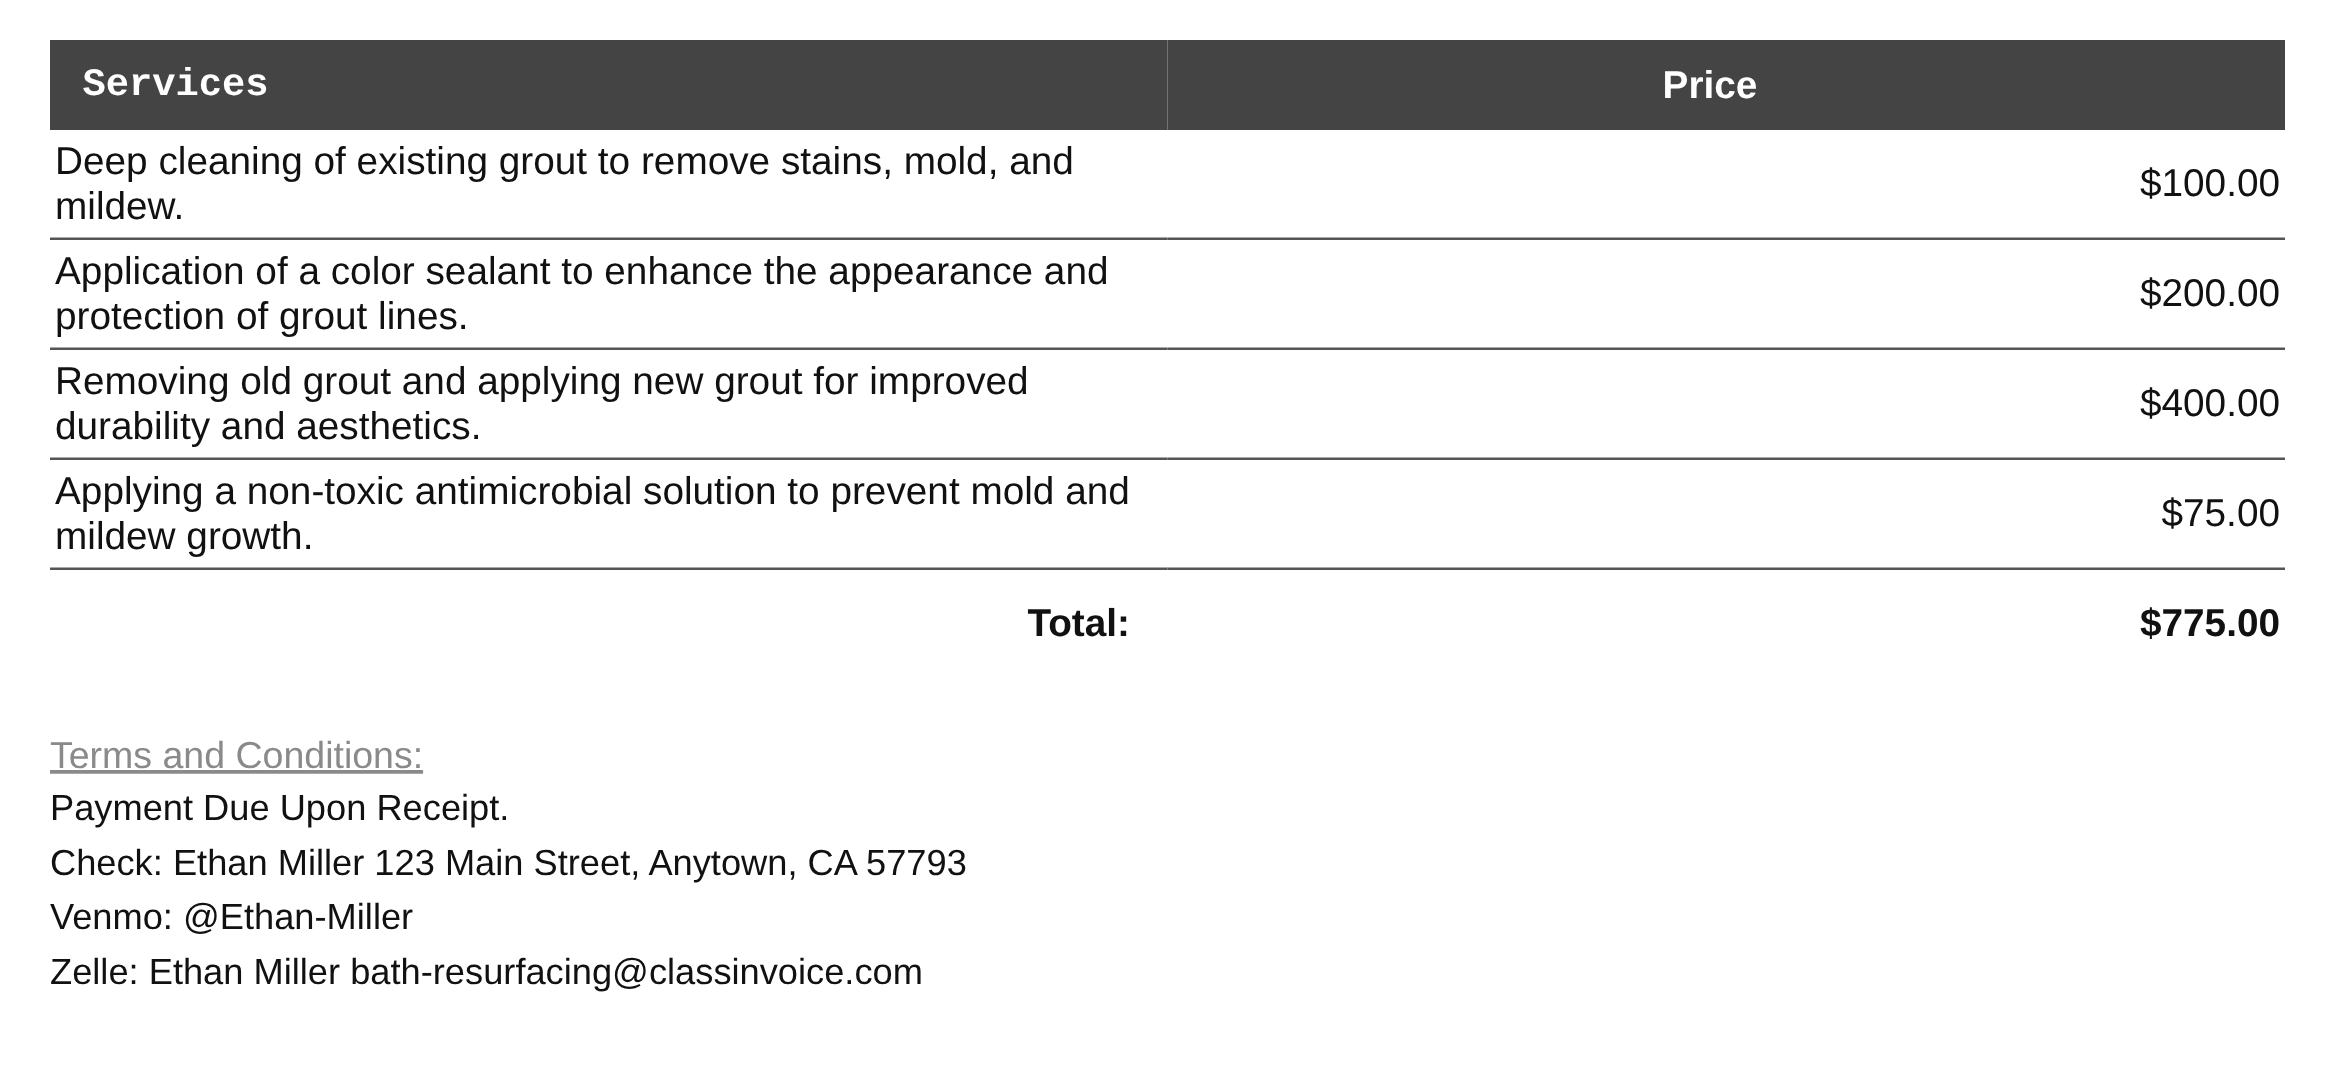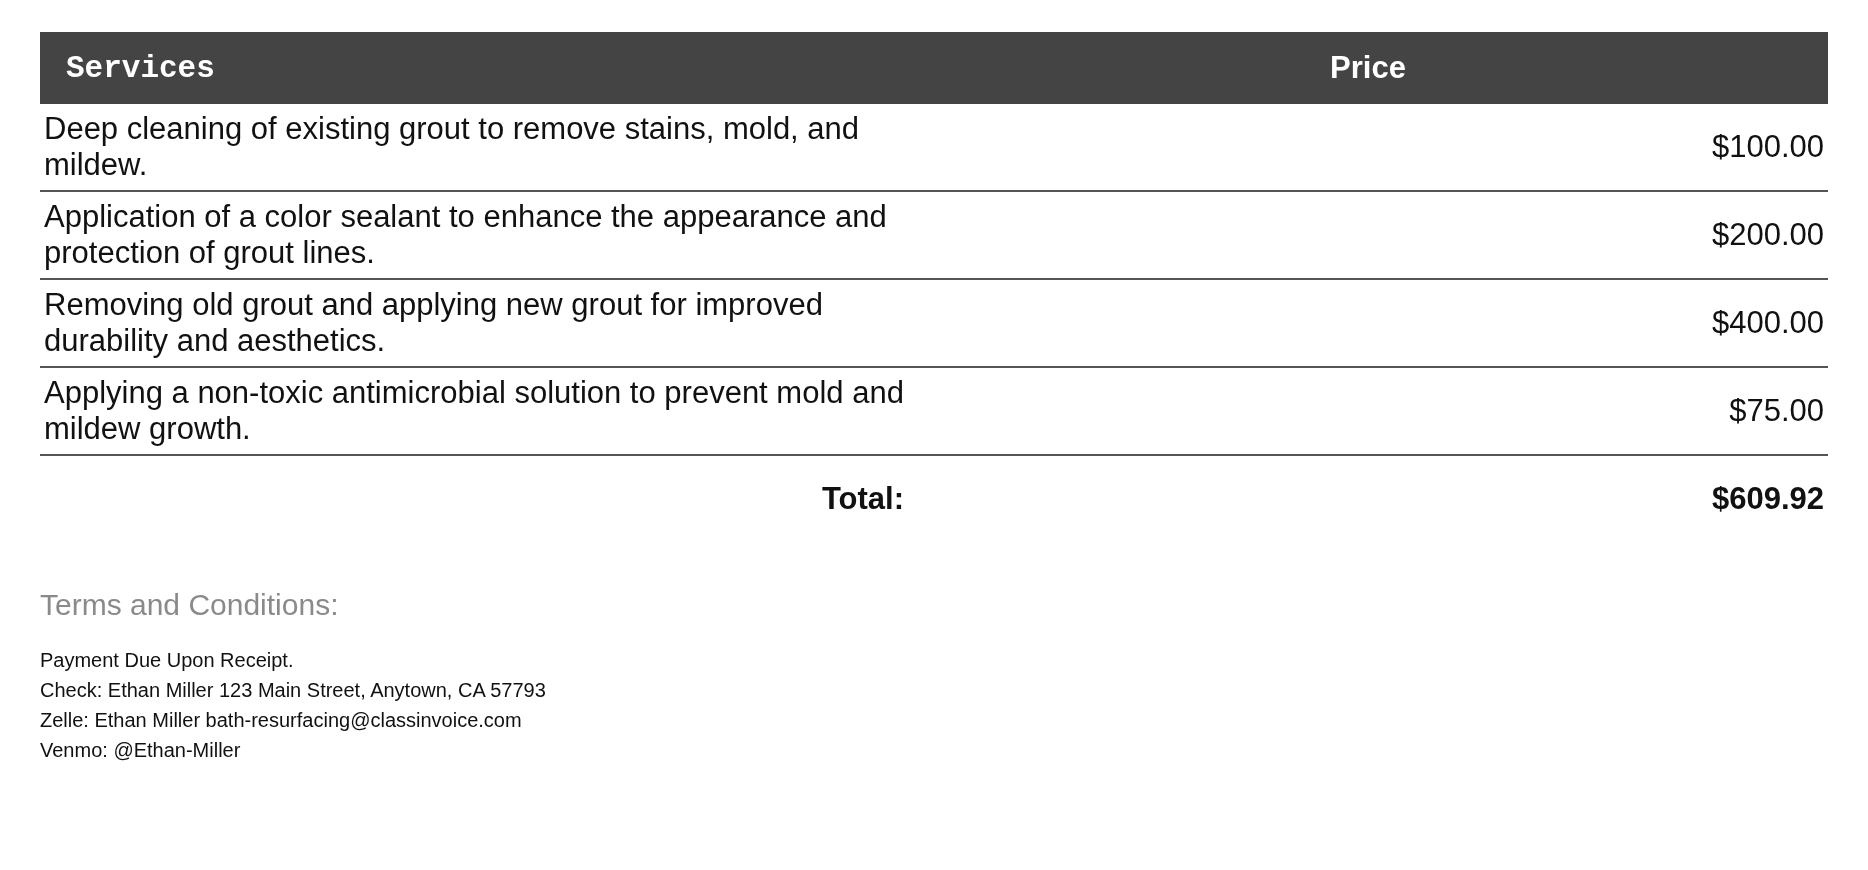--- a/index.html
+++ b/index.html
@@ -77,24 +77,25 @@
   .total-row .td-desc {
     text-align: right;
     padding-right: 30px !important;
   }
   .terms {
     margin-top: 46px;
   }
   .terms-title {
     font-size: 30px;
     color: #8a8a8a;
-    margin-bottom: 23px;
+    margin-bottom: 4px;
+    text-decoration: underline;
   }
   .terms-line {
-    font-size: 20px;
+    font-size: 29px;
     color: #111111;
     line-height: 1.5;
   }
 </style>
 </head>
 <body>
 
 <div class="page">
 
   <table class="services-table">
@@ -116,26 +117,26 @@
       <tr class="item-row">
         <td class="td-desc">Removing old grout and applying new grout for improved durability and aesthetics.</td>
         <td class="td-price">$400.00</td>
       </tr>
       <tr class="item-row">
         <td class="td-desc">Applying a non-toxic antimicrobial solution to prevent mold and mildew growth.</td>
         <td class="td-price">$75.00</td>
       </tr>
       <tr class="total-row">
         <td class="td-desc">Total:</td>
-        <td class="td-price">$609.92</td>
+        <td class="td-price">$775.00</td>
       </tr>
     </tbody>
   </table>
 
   <div class="terms">
     <div class="terms-title">Terms and Conditions:</div>
     <div class="terms-line">Payment Due Upon Receipt.</div>
     <div class="terms-line">Check: Ethan Miller 123 Main Street, Anytown, CA 57793</div>
+    <div class="terms-line">Venmo: @Ethan-Miller</div>
     <div class="terms-line">Zelle: Ethan Miller bath-resurfacing@classinvoice.com</div>
-    <div class="terms-line">Venmo: @Ethan-Miller</div>
   </div>
 
 </div>
 
 </body></html>

